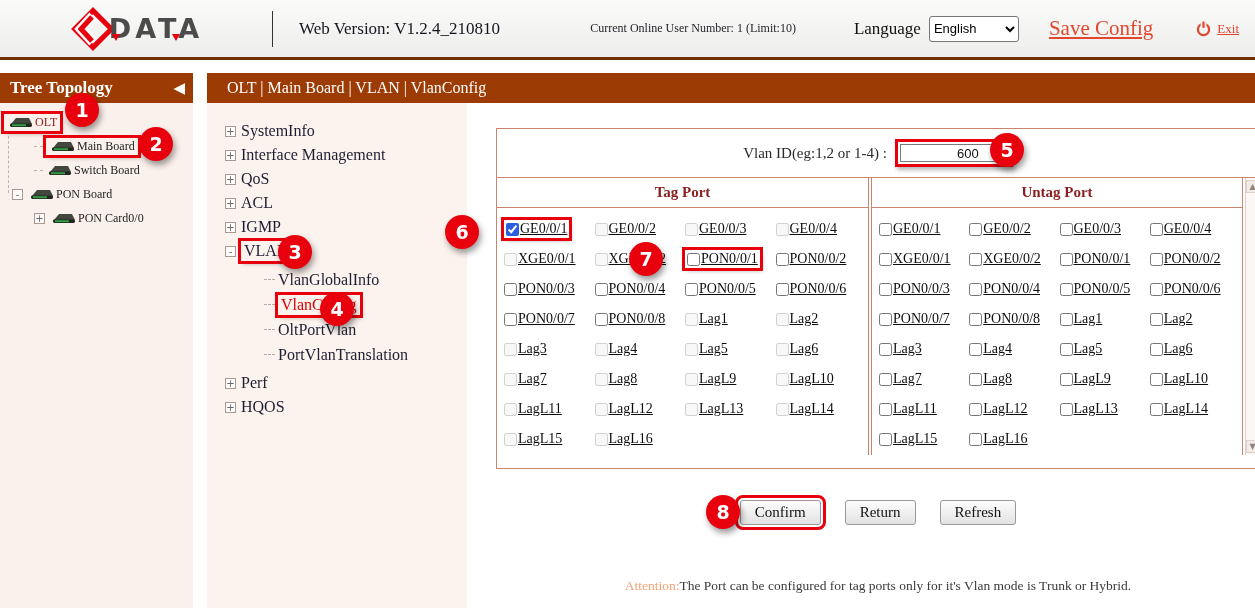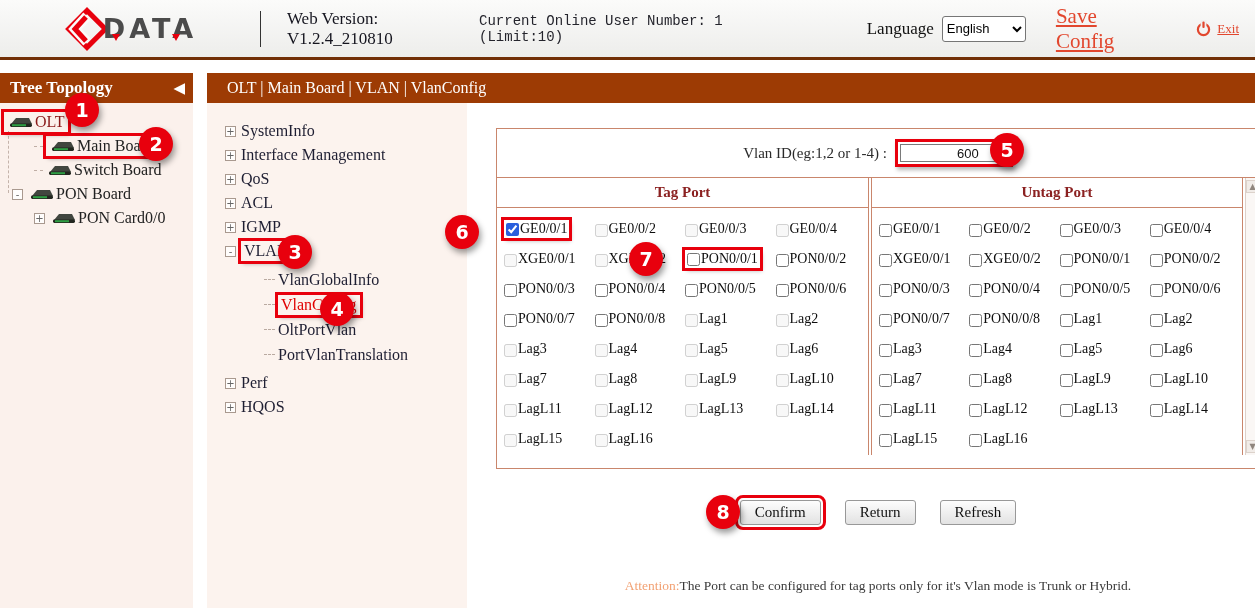--- a/index.html
+++ b/index.html
@@ -10,21 +10,21 @@
   .hdr { height:60px; display:flex; align-items:center;
          background:linear-gradient(#fbfbfa,#ededeb); border-bottom:3px solid #722f06; }
   .logo-wrap { width:272px; display:flex; align-items:center; justify-content:center; position:relative; }
   .logo-text { font-family:"DejaVu Sans",sans-serif; font-weight:bold; font-size:27px;
                letter-spacing:4px; color:#4b4b4b; margin-left:-8px; }
   .logo-tri { position:absolute; width:0; height:0; border-left:4px solid transparent;
               border-right:4px solid transparent; border-top:7px solid #e8000d; bottom:12px; }
   .hdr-divider { width:1px; height:36px; background:#333; }
   .web-version { font-size:17px; color:#15151f; margin-left:26px; }
   .hdr-right { margin-left:auto; display:flex; align-items:center; padding-right:16px; }
-  .online { font-size:14px; color:#24242c; margin-right:74px;font-family:Liberation Mono, monospace; }
+  .online { font-size:12px; color:#24242c; margin-right:58px; }
   .lang-label { font-size:17px; color:#111; margin-right:8px; }
   .lang-select { width:90px; height:26px; font:13px "Liberation Sans",sans-serif;
                  border:1px solid #767676; border-radius:3px; background:#fff; margin-right:30px; }
   a.save { font-size:21px; color:#e2472e; text-decoration:underline; margin-right:42px; cursor:pointer; }
   .power { display:inline-flex; margin-right:5px; cursor:pointer; }
   a.exit { font-size:13px; color:#e2472e; text-decoration:underline; cursor:pointer; }
 
   
   .bars { display:flex; gap:14px; margin-top:13px; height:30px; }
   .tree-bar { width:193px; background:#9d3b04; color:#fff; font-weight:bold; font-size:17px;
@@ -34,21 +34,21 @@
            display:flex; align-items:center; padding-left:20px; }
 
   
   .content { display:flex; gap:14px; height:505px; }
   aside.tree { width:193px; background:#fbf1ec; padding-top:7px; position:relative; }
   nav.menu  { width:260px; background:#fcf3ee; padding-top:16px; }
   main.main { flex:1; background:#fff; position:relative; }
 
   
   .tree-row { height:24px; display:flex; align-items:center; cursor:pointer; position:relative; z-index:2; }
-  .tlabel { font-size:16px; color:#222; margin-left:1px; white-space:nowrap; }
+  .tlabel { font-size:12px; color:#222; margin-left:1px; white-space:nowrap; }
   .tlabel.root { color:#8b1a1a; }
   .tdash { width:9px; border-top:1px dashed #bfaea5; margin-right:3px; }
   .exp { width:11px; height:11px; border:1px solid #a9998f; background:#fffdfc; color:#666;
          font:10px/9px "DejaVu Sans",sans-serif; display:inline-flex; align-items:center;
          justify-content:center; margin-right:5px; flex:none; }
   .tree-vline { position:absolute; left:8px; top:28px; height:62px;
                 border-left:1px dashed #c4b3aa; z-index:1; }
   svg.dev { margin-right:1px; flex:none; }
 
   
@@ -74,21 +74,21 @@
   .vlan-input { width:108px; height:18px; border:1px solid #7a7a7a; text-align:center;
                 font:13px "Liberation Sans",sans-serif; color:#111;padding-left:28px; }
   .tables { display:flex; height:277px; }
   .tcol.tag { width:372px; border-right:1px solid #c9866c; }
   .tgap { width:2px; }
   .tcol.untag { width:372px; border-left:1px solid #c9866c; border-right:1px solid #c9866c; }
   .thead { height:30px; border-bottom:1px solid #c9866c; display:flex; align-items:center;
            justify-content:center; font-weight:bold; font-size:15px; color:#8b2121; }
   .grid { display:grid; grid-template-columns:repeat(4,1fr); grid-auto-rows:30px;
           align-items:center; padding:6px 2px 0 7px; }
-  .cell { display:flex; align-items:flex-end; font-size:14px; color:#0d0d0d; white-space:nowrap; }
+  .cell { display:flex; align-items:center; font-size:14px; color:#0d0d0d; white-space:nowrap;text-decoration:underline; }
   .cell input { width:13px; height:13px; margin:0 1px 0 0; accent-color:#2a5fdd; flex:none; }
   .hl-cell { outline:3px solid #e8000d; box-shadow:2px 3px 4px rgba(0,0,0,.28);
              display:inline-flex; align-items:center; padding:1px 2px; }
   .scroll-col { flex:1; margin-left:2px; background:#faf7f5; border-left:1px solid #ded0c8;
                 position:relative; }
   .sarrow { position:absolute; left:0; width:100%; text-align:center; color:#90867e;
             font:8px/12px "DejaVu Sans",sans-serif; background:#f1ece8; border:1px solid #dcd2cb; height:13px; }
   .sarrow.up { top:2px; } .sarrow.down { bottom:2px; }
 
   .btn-row { position:absolute; top:397px; left:15px; width:764px; display:flex;

